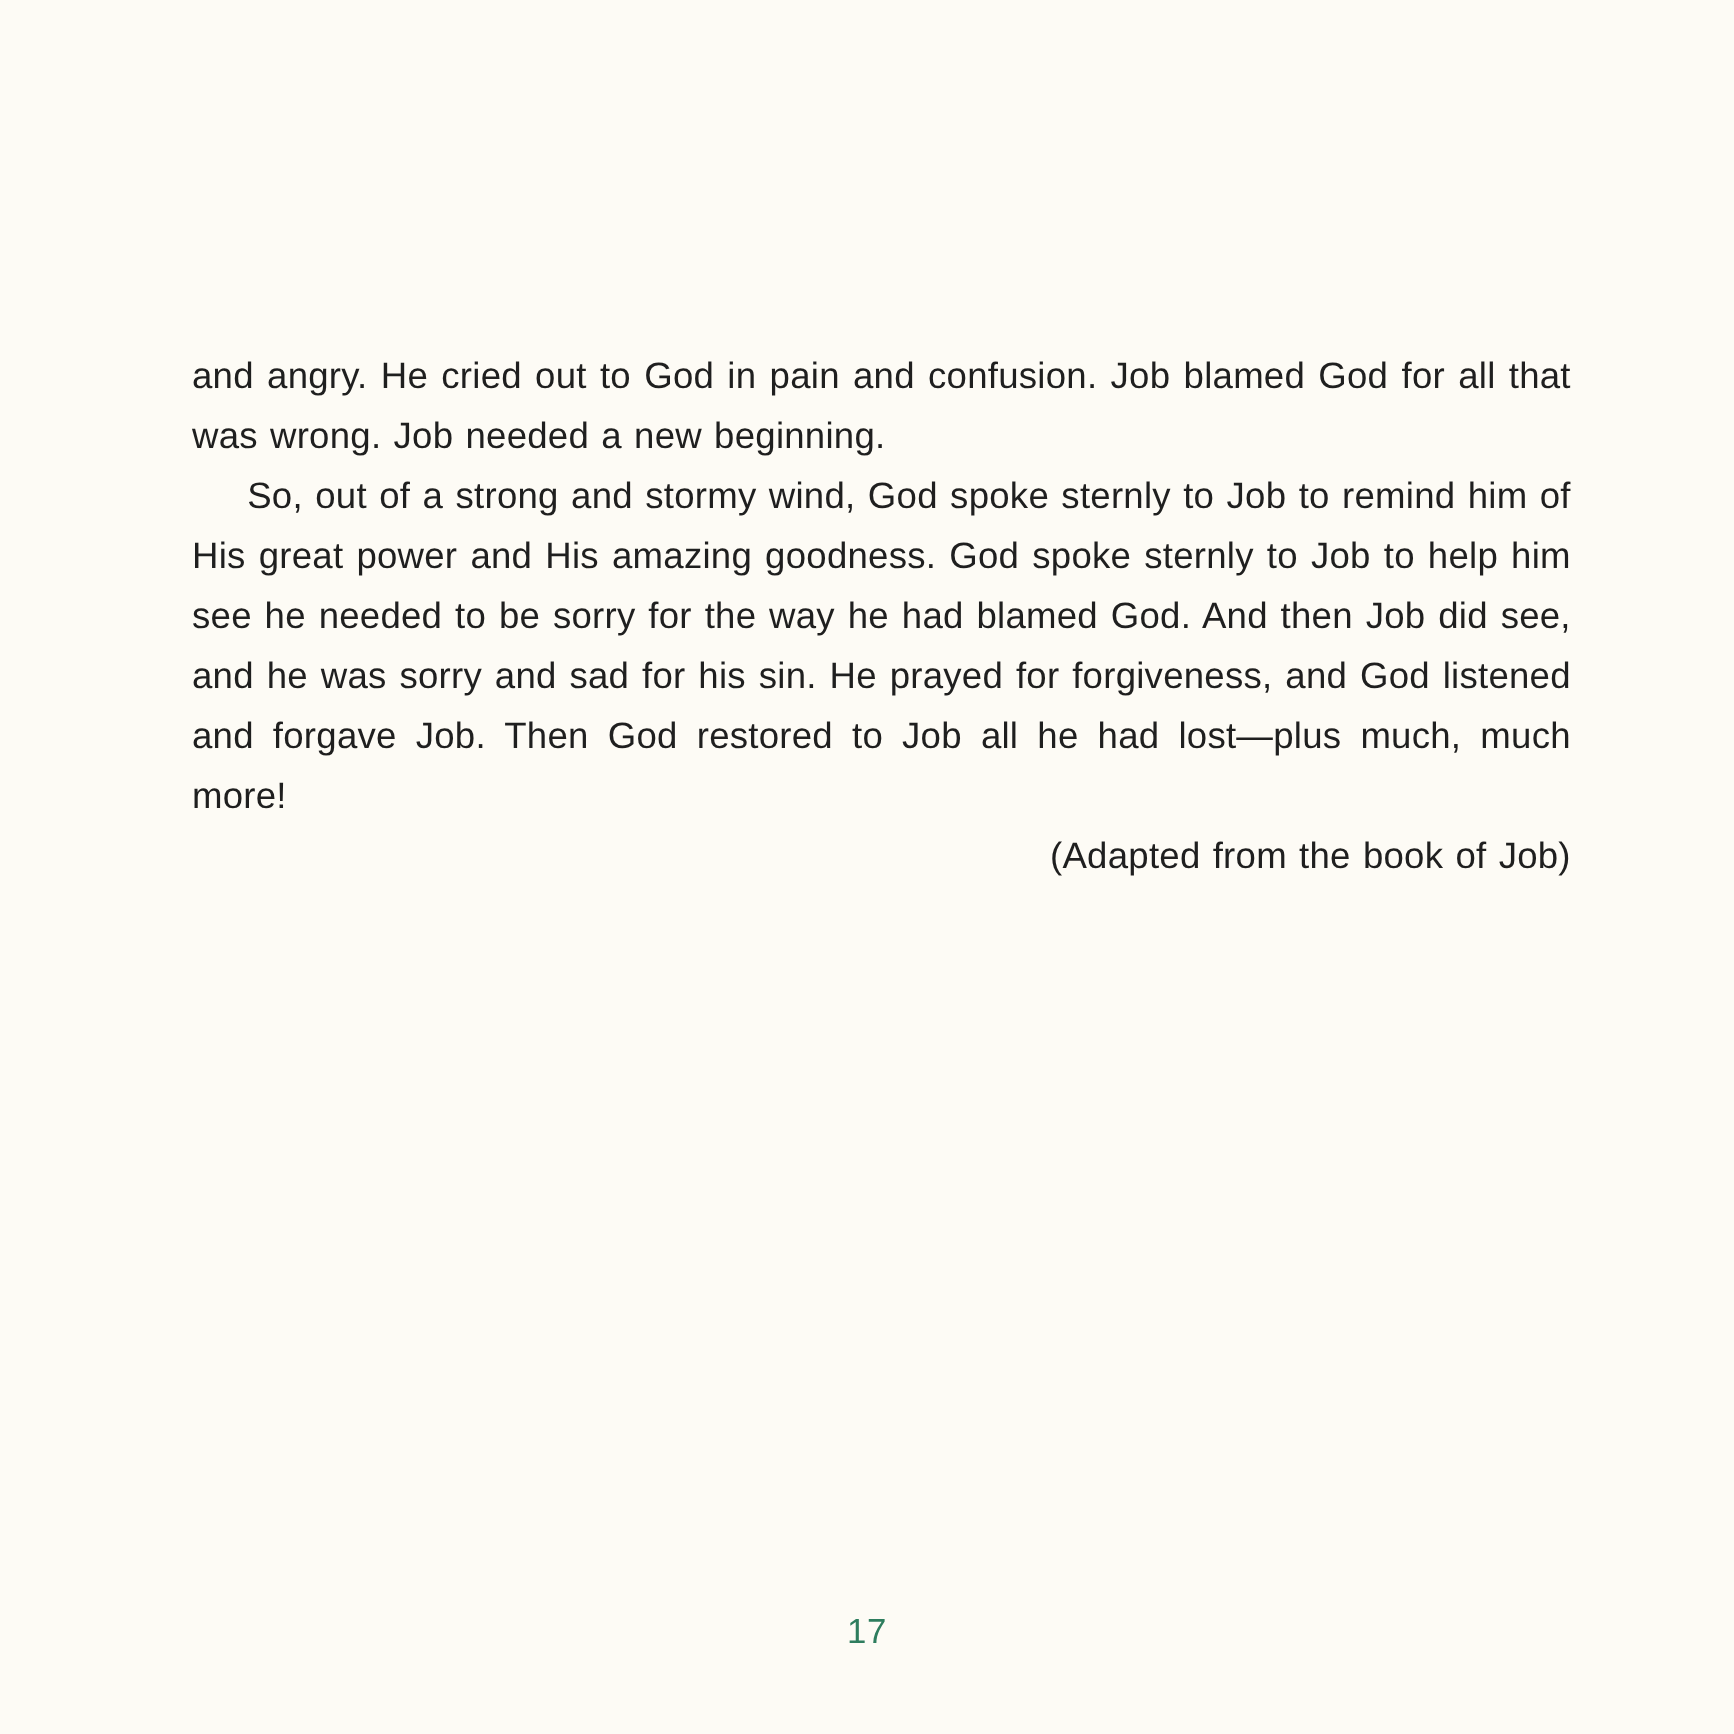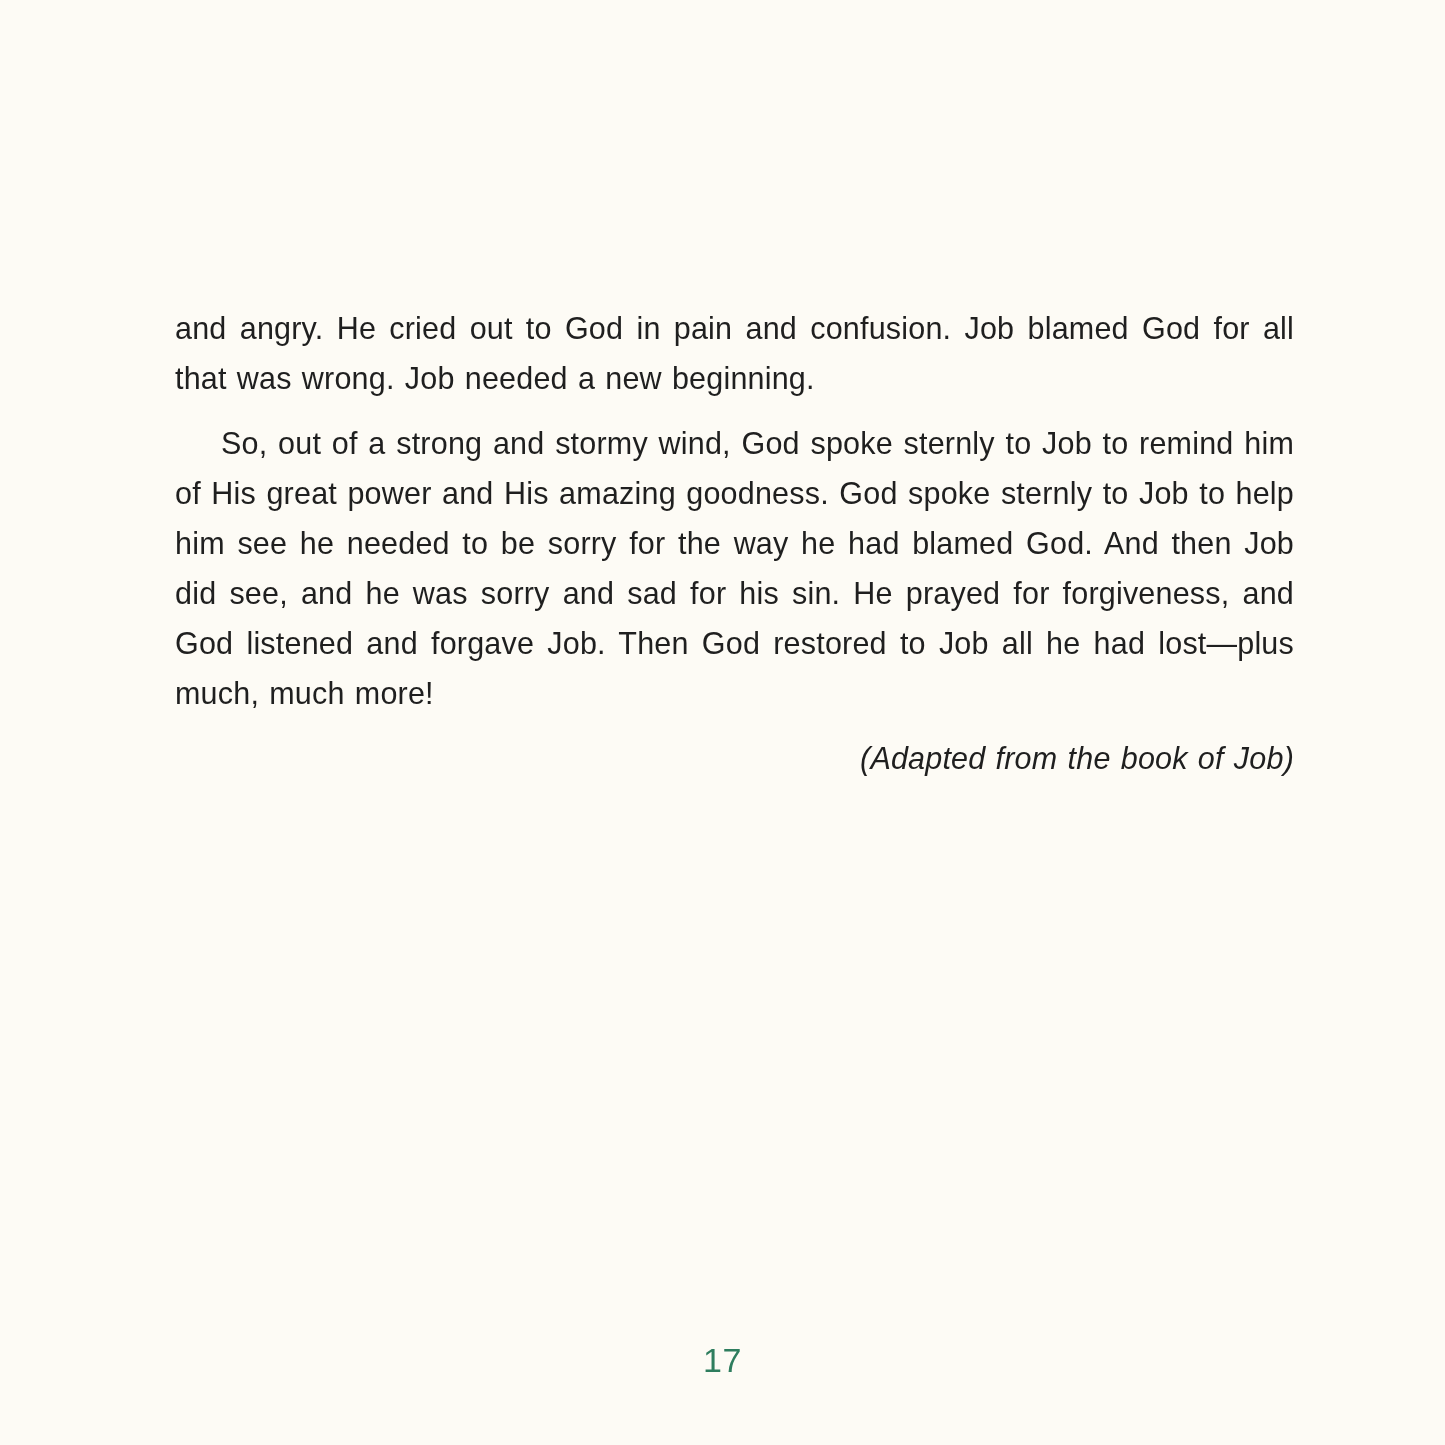--- a/index.html
+++ b/index.html
@@ -24,37 +24,36 @@
     left: 160px;
     right: 136px;
     top: 288px;
     font-size: 30.5px;
     line-height: 50px;
     color: #1f1f1f;
     letter-spacing: 0.2px;
     word-spacing: 1.5px;
   }
   .text-block p {
-    margin: 15px;
+    margin: 0;
     text-align: justify;
   }
   .text-block p.indent {
     text-indent: 46px;
   }
   .attribution {
     text-align: right !important;
-    font-style: italic;
   }
   .page-number {
     position: absolute;
     top: 1340px;
     left: 0;
     width: 100%;
     text-align: center;
-    font-size: 34px;
+    font-size: 29px;
     line-height: 40px;
     color: #2e7d5e;
     letter-spacing: 0.5px;
   }
 </style>
 </head>
 <body>
 
 <div class="page">
 

